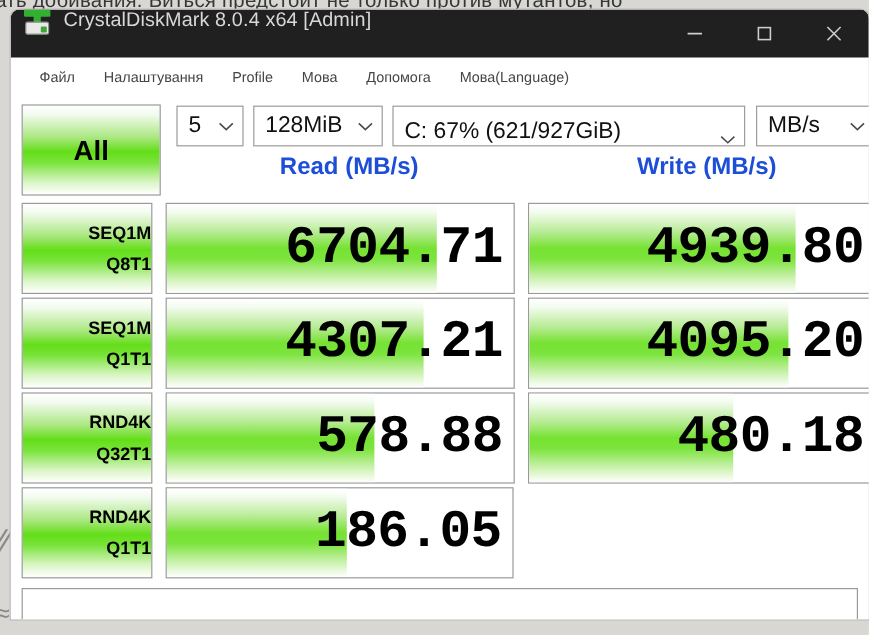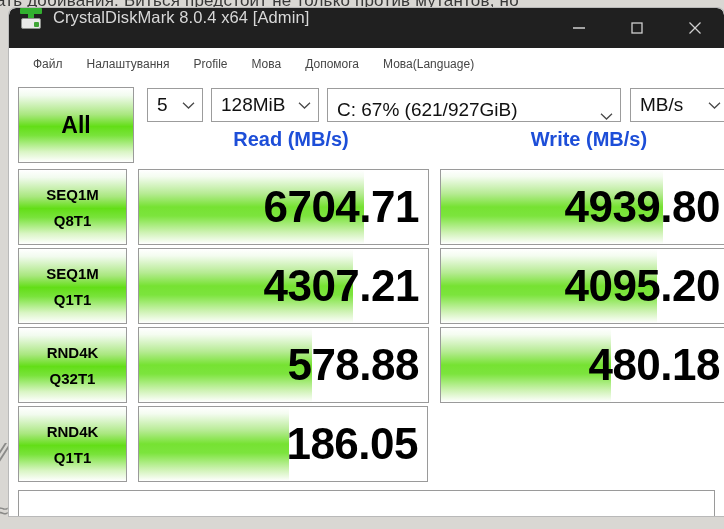--- a/index.html
+++ b/index.html
@@ -225,21 +225,21 @@
   .row-label {
     width: 109px;
     height: 76px;
     flex: none;
     border: 1px solid #9a9a9a;
     background: linear-gradient(to bottom,
         #ffffff 0%, #f2fbef 10%, #a9e77f 36%, #63de17 52%,
         #79e33b 64%, #d9f5c4 86%, #ffffff 100%);
     display: flex;
     flex-direction: column;
-    align-items: center;
+    align-items: flex-end;
     justify-content: center;
     color: #000;
   }
   .row-label .l1 { font-size: 15px; font-weight: bold; margin-bottom: 9px; }
   .row-label .l2 { font-size: 15px; font-weight: bold; }
 
   .bar {
     height: 76px;
     border: 1px solid #9a9a9a;
     margin-left: 11px;
@@ -259,21 +259,21 @@
   }
   .bar-val {
     position: absolute;
     right: 9px;
     top: 50%;
     transform: translateY(-50%);
     font-size: 44px;
     font-weight: bold;
     color: #000;
     letter-spacing: -0.5px;
-    font-family: Liberation Sans, sans-serif;
+    font-family: Liberation Mono, monospace;
     white-space: nowrap;
   }
 
   
   .comment-box {
     margin-top: 6px;
     height: 44px;
     border: 1px solid #9a9a9a;
     background: #ffffff;
   }

